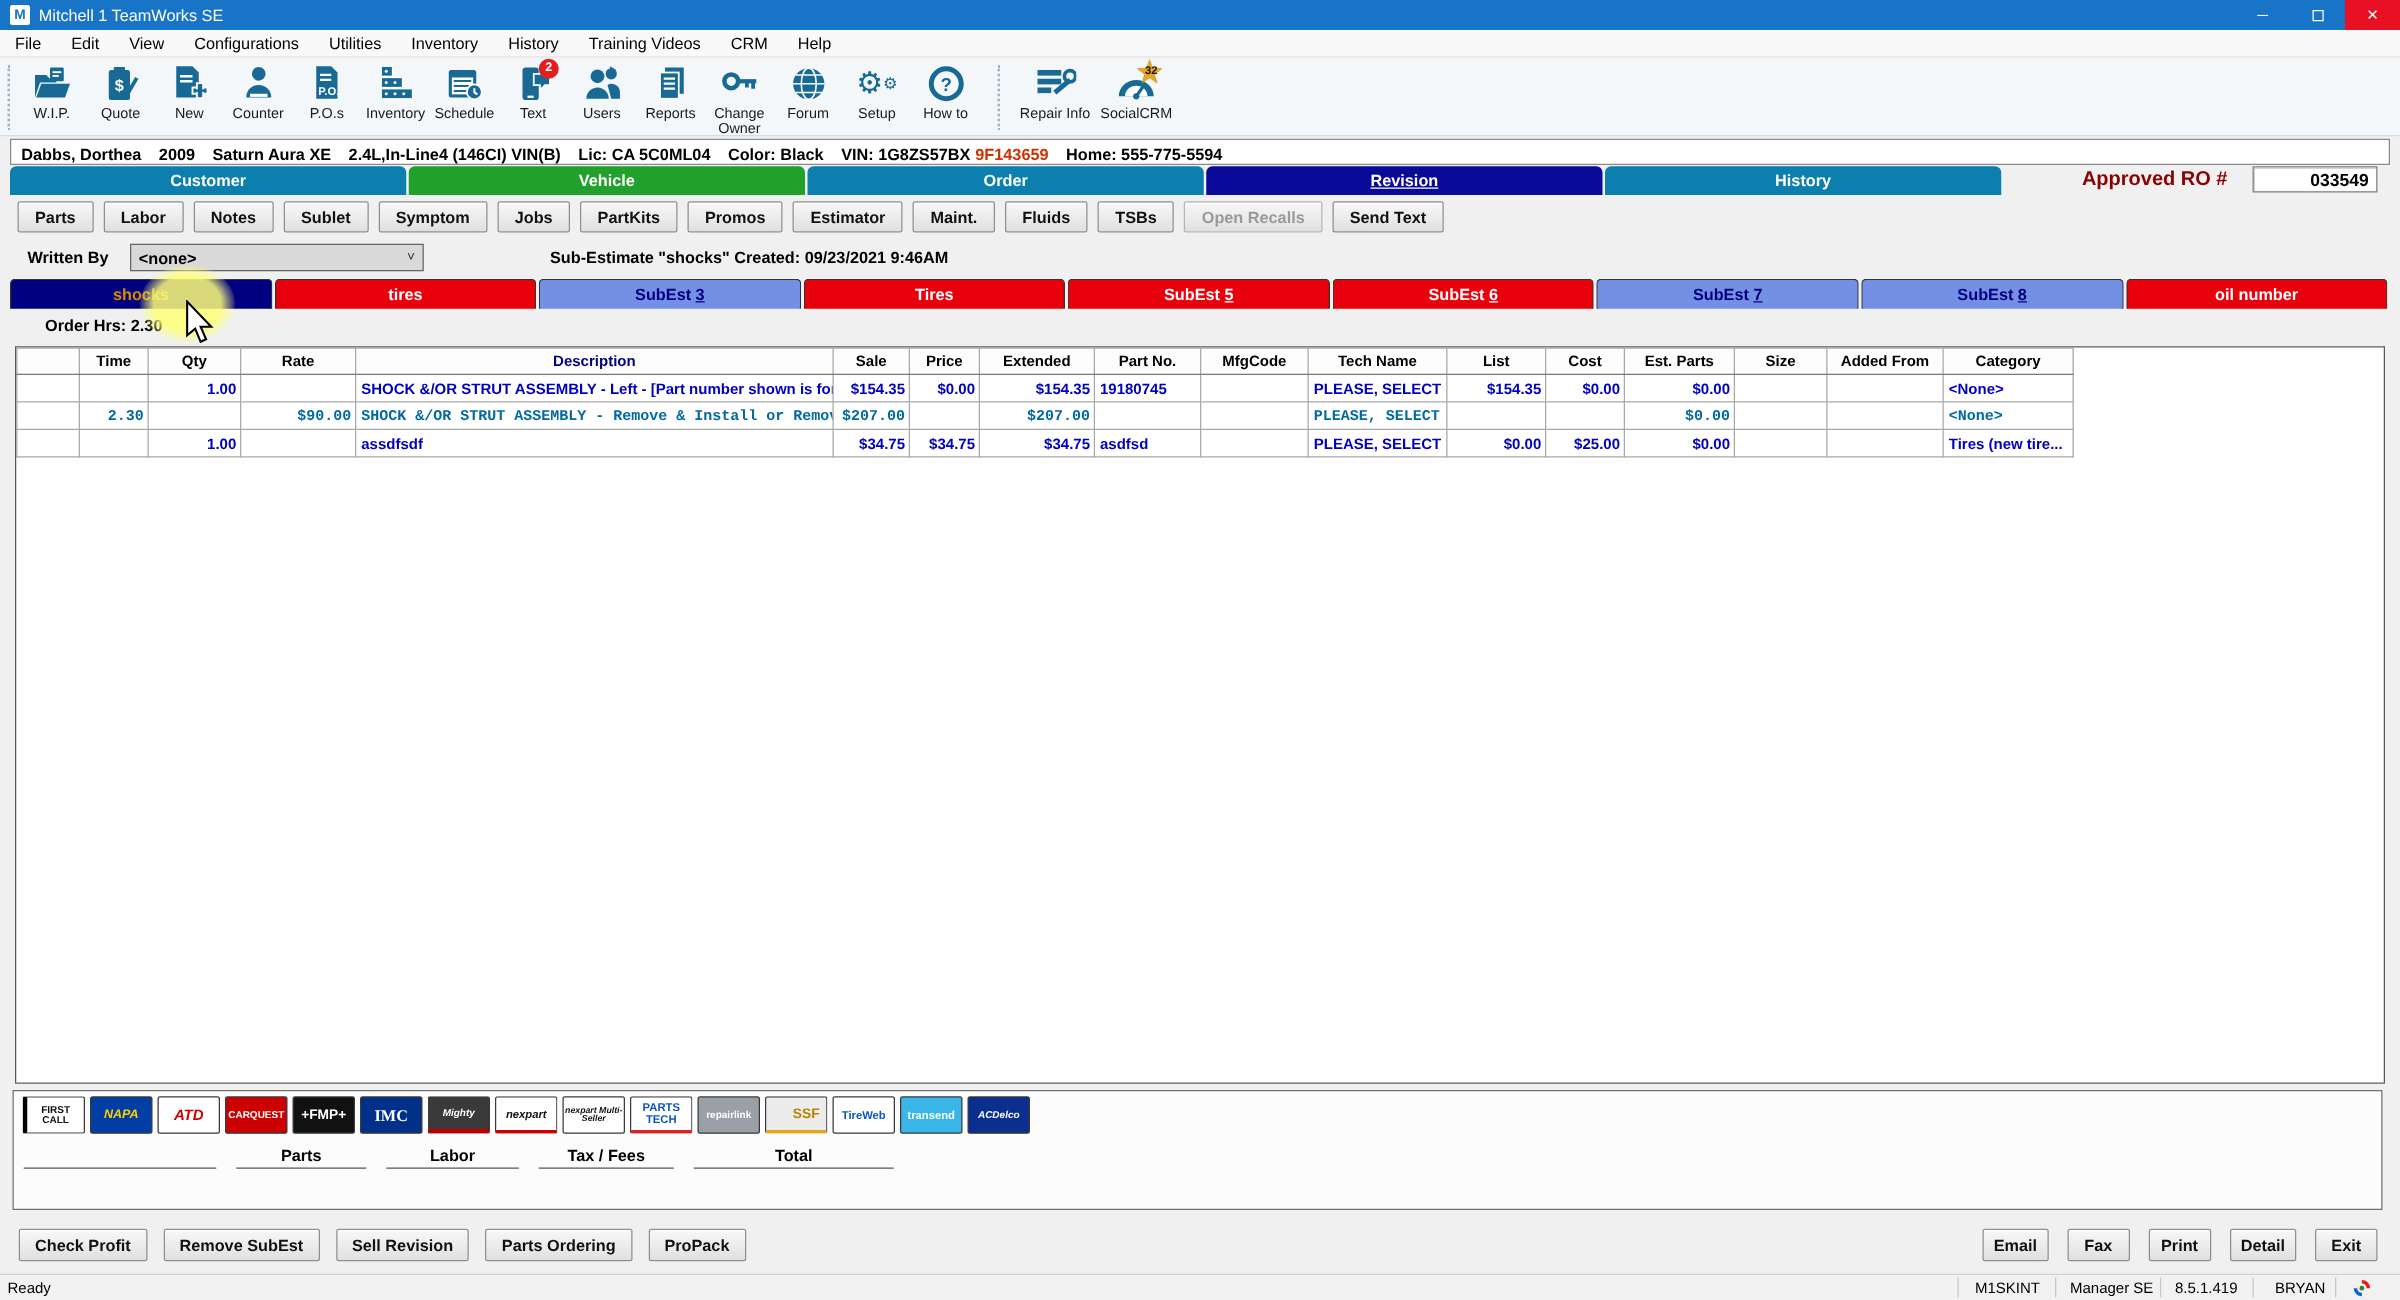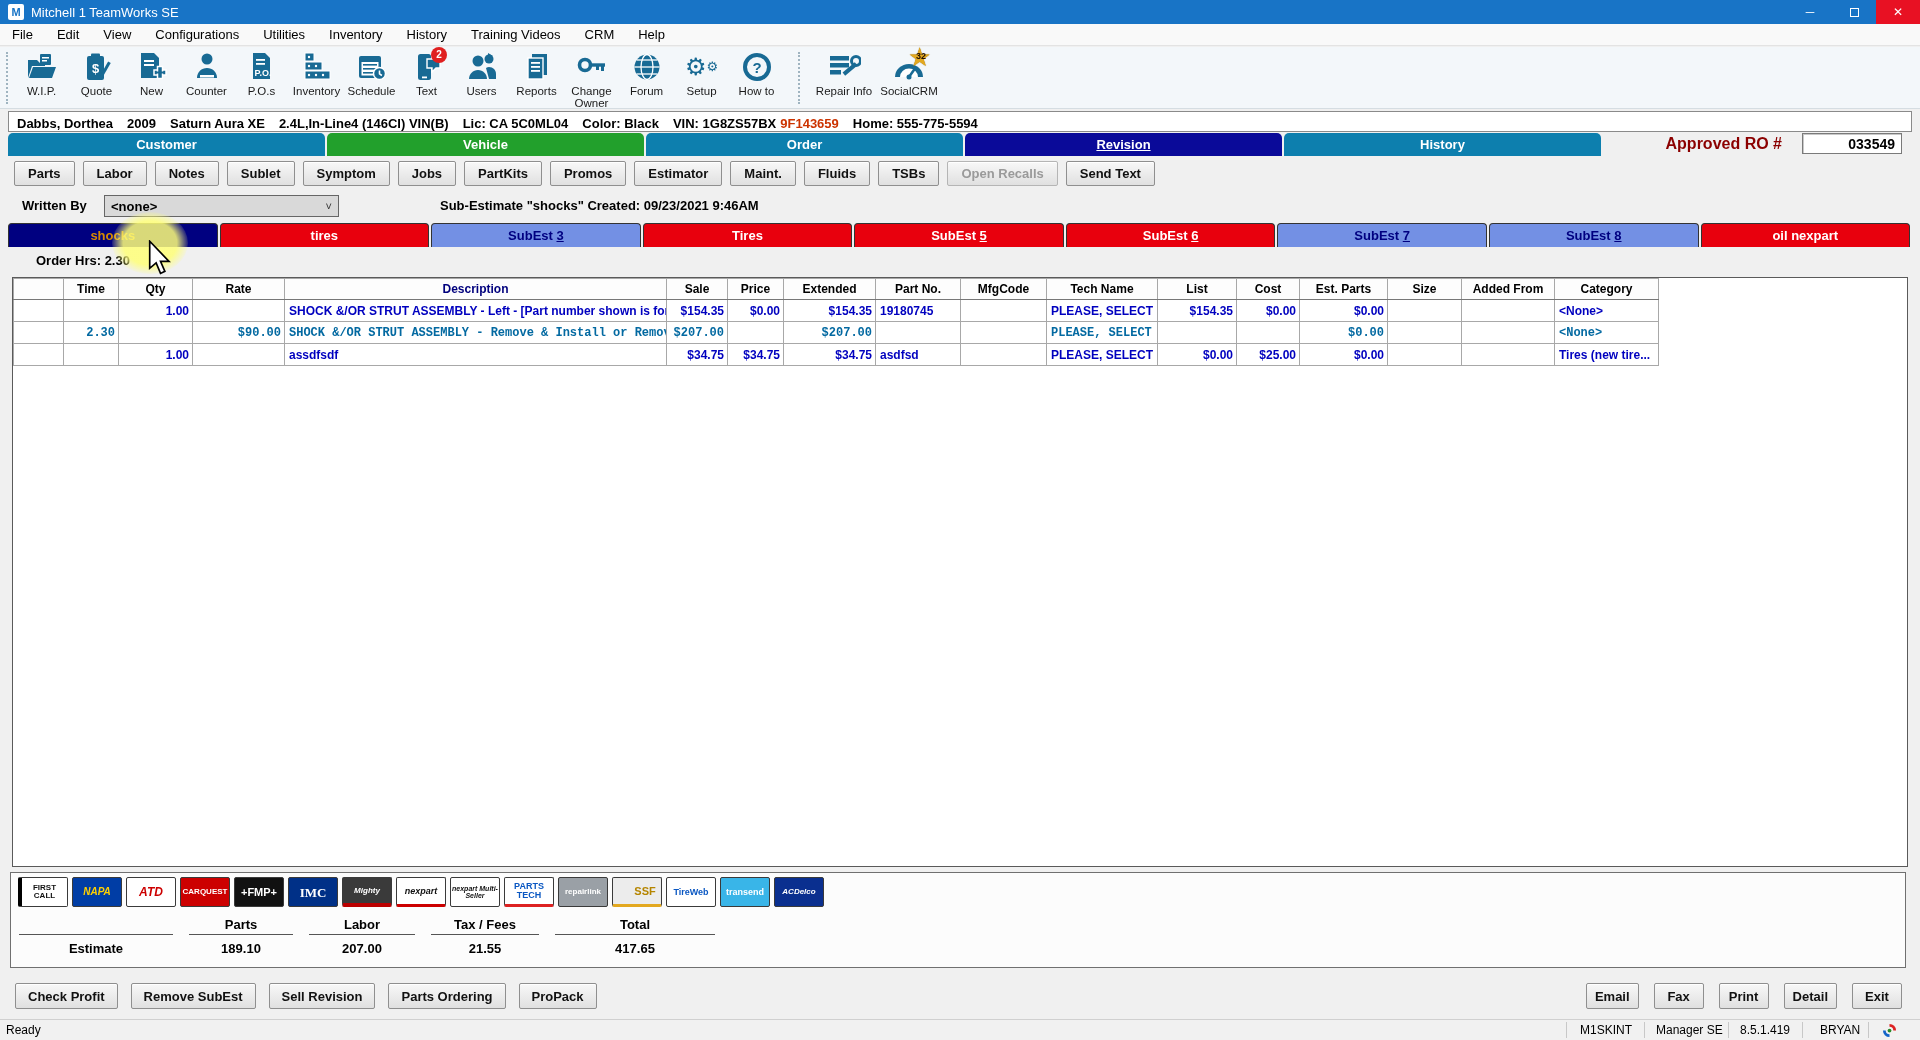--- a/index.html
+++ b/index.html
@@ -399,21 +399,21 @@
 
 <div class="subtabs">
   <div class="stab st-active"><span>shocks</span></div>
   <div class="stab st-red"><span>tires</span></div>
   <div class="stab st-blue"><span>SubEst </span><span class="accel">3</span></div>
   <div class="stab st-red"><span>Tires</span></div>
   <div class="stab st-red"><span>SubEst </span><span class="accel">5</span></div>
   <div class="stab st-red"><span>SubEst </span><span class="accel">6</span></div>
   <div class="stab st-blue"><span>SubEst </span><span class="accel">7</span></div>
   <div class="stab st-blue"><span>SubEst </span><span class="accel">8</span></div>
-  <div class="stab st-red"><span>oil nexpart</span></div>
+  <div class="stab st-red"><span>oil number</span></div>
 </div>
 
 <div class="orderhrs">Order Hrs: 2.30</div>
 
 <div class="gridpanel">
   <table class="grid">
     <colgroup>
       <col style="width:50px">
         <col style="width:55px">
         <col style="width:74px">
@@ -532,27 +532,20 @@
     <div class="chip v-acdelco">ACDelco</div>
   </div>
   <div class="totals">
     <div class="trow thead">
       <div class="tcell tc0"></div>
       <div class="tcell tc1">Parts</div>
       <div class="tcell tc2">Labor</div>
       <div class="tcell tc3">Tax / Fees</div>
       <div class="tcell tc4">Total</div>
     </div>
-    <div class="trow tvals">
-      <div class="tcell tc0">Estimate</div>
-      <div class="tcell tc1">189.10</div>
-      <div class="tcell tc2">207.00</div>
-      <div class="tcell tc3">21.55</div>
-      <div class="tcell tc4">417.65</div>
-    </div>
   </div>
 </div>
 
 <div class="footerbtns-left">
   <div class="btn">Check Profit</div>
   <div class="btn">Remove SubEst</div>
   <div class="btn">Sell Revision</div>
   <div class="btn">Parts Ordering</div>
   <div class="btn">ProPack</div>
 </div>

